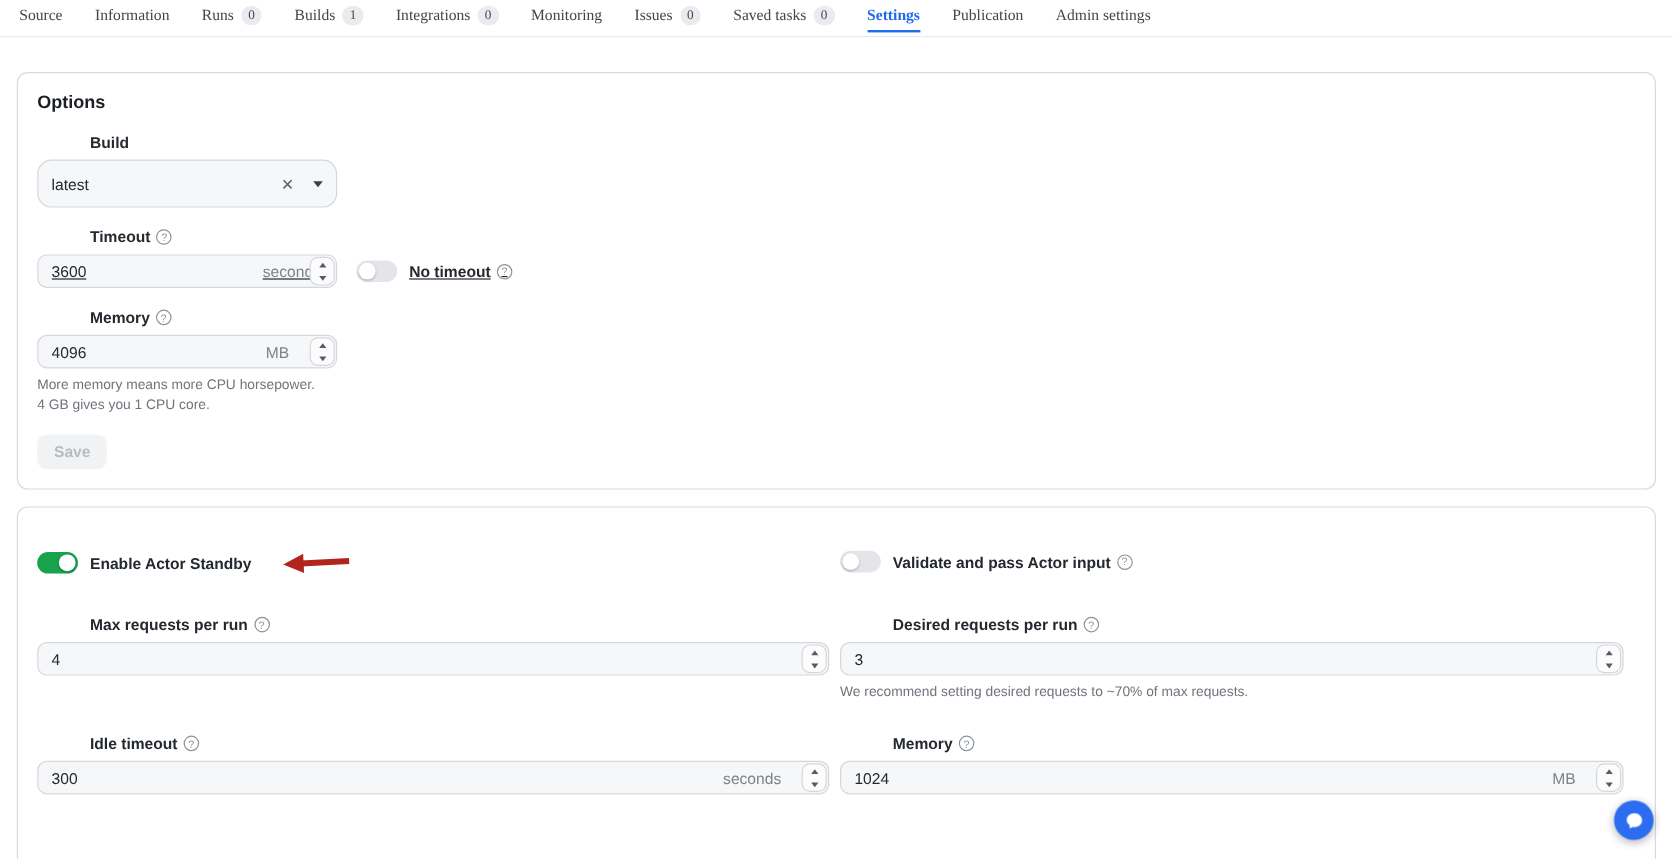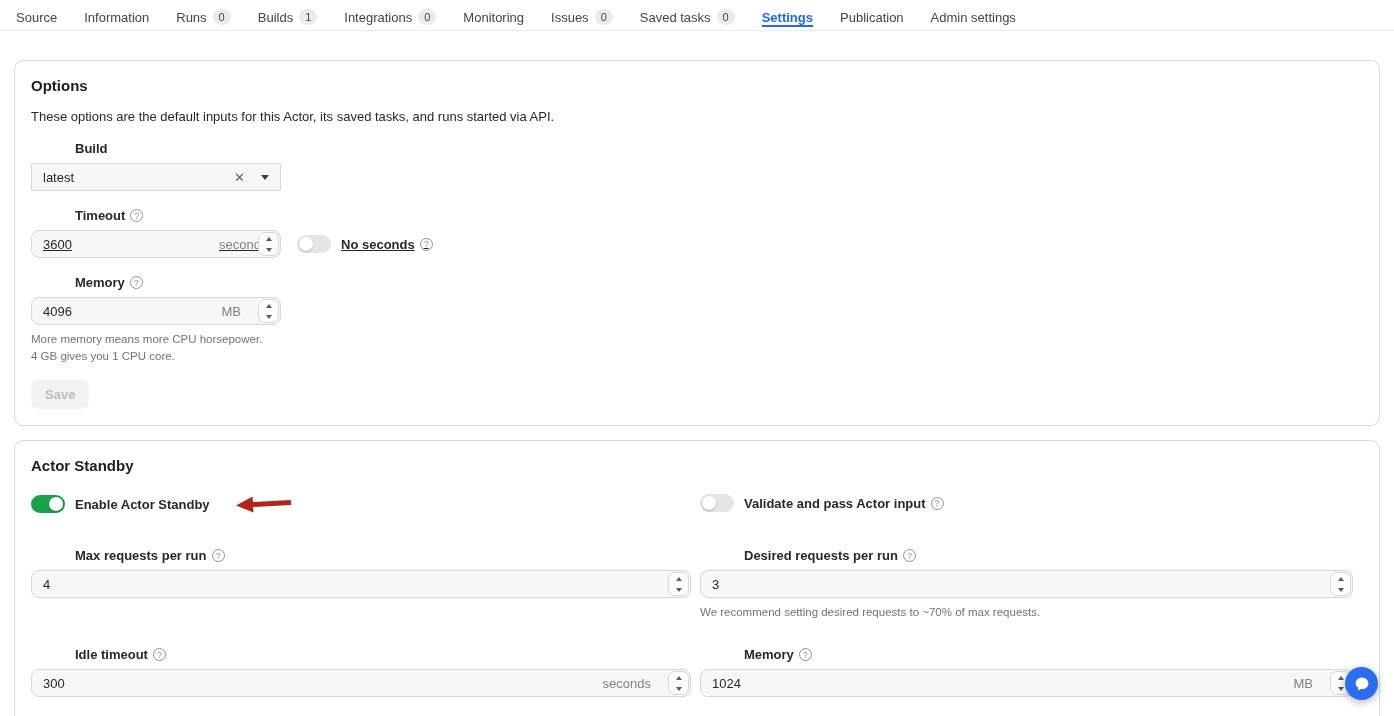--- a/index.html
+++ b/index.html
@@ -2,43 +2,43 @@
 <html style="--accent: #1f6bed; --toggle-on: #17a24b; --chat-blue: #2b6cf0;"><head>
 <meta charset="utf-8">
 <style>
   * { box-sizing: border-box; margin: 0; padding: 0; }
   html, body { width: 1394px; height: 716px; overflow: hidden; background: #fff; }
   body { font-family: "Liberation Sans", sans-serif; color: #24292f; font-size: 13px; }
 
   
   .tabbar { display: flex; align-items: center; gap: 27px; padding: 0 16px; height: 31px;
             border-bottom: 1px solid #e9ebee; }
-  .tab { display: flex; align-items: flex-end; gap: 6px; height: 22px; color: #41464d;
-         font-weight: 500; cursor: pointer; border-bottom: 2px solid transparent; margin-bottom: -1px; }
+  .tab { display: flex; align-items: flex-start; gap: 6px; height: 22px; color: #41464d;
+         font-weight: 500; cursor: pointer; border-bottom: 2px solid transparent; margin-bottom: -1px; font-family: Liberation Serif, serif; }
   .tab.active { color: var(--accent); border-bottom-color: var(--accent); font-weight: 600; }
   .badge { background: #e9ebee; color: #41464d; border-radius: 10px; font-size: 11px;
            line-height: 16px; padding: 0 6px; font-weight: 400; }
 
   
   .card { margin: 0 14px; border: 1px solid #d7dade; border-radius: 9px; background: #fff;
           padding: 16px; }
   .card1 { margin-top: 29px; }
   .card2 { margin-top: 14px; height: 400px; }
   .card-title { font-size: 15px; font-weight: 700; color: #1b1f24; }
   .card-desc { margin-top: 15px; color: #24292f; }
 
   .field-label { display: flex; align-items: center; gap: 5px; font-weight: 700; color: #24292f;
                  margin: 17px 0 7px; padding-left: 44px; }
   .qicon { display: inline-flex; align-items: center; justify-content: center; width: 13px; height: 13px;
            border: 1px solid #8d939b; border-radius: 50%; color: #8d939b; font-size: 9px; font-weight: 400;
            cursor: pointer; }
 
   
-  .select { display: flex; align-items: center; height: 28px; background: #f6f7f8;
-            border: 1px solid #d4d7dc; border-radius: 1px; padding: 0 11px; cursor: pointer; }
+  .select { display: flex; align-items: center; height: 40px; background: #f6f7f8;
+            border: 1px solid #d4d7dc; border-radius: 12px; padding: 0 11px; cursor: pointer; }
   .select .value { flex: 1; color: #24292f; }
   .clear-x { color: #5d646c; font-size: 13px; padding: 0 4px; cursor: pointer; }
   .caret { width: 0; height: 0; border-left: 4.5px solid transparent; border-right: 4.5px solid transparent;
            border-top: 5px solid #3c4148; margin-left: 12px; }
 
   
   .numwrap { position: relative; display: flex; align-items: center; height: 28px; background: #f6f7f8;
              border: 1px solid #d4d7dc; border-radius: 8px; padding: 0 11px; }
   .numwrap input { flex: 1; border: 0; background: transparent; font: inherit; color: #24292f; outline: none; }
   .unit { color: #7d838b; margin-right: 28px; }
@@ -122,21 +122,20 @@
   <div class="tab">
       <span>Publication</span>
     </div>
   <div class="tab">
       <span>Admin settings</span>
     </div>
 </nav>
 
 <section class="card card1">
   <h2 class="card-title">Options</h2>
-  <p class="card-desc">These options are the default inputs for this Actor, its saved tasks, and runs started via API.</p>
 
   <div class="field-label">
     <span>Build</span>
   </div>
   <div class="select" style="width:250px">
     <span class="value">latest</span>
     <span class="clear-x">✕</span>
     <span class="caret"></span>
   </div>
 
@@ -155,21 +154,21 @@
         <span class="step">
             <span class="tri-down"></span>
           </span>
       </span>
     </div>
     <div class="toggle-row">
       <span class="toggle">
           <span class="knob"></span>
         </span>
       <span class="toggle-label">
-        <span>No seconds</span>
+        <span>No timeout</span>
         <span class="qicon">?</span>
       </span>
     </div>
   </div>
 
   <div class="field-label">
     <span>Memory</span>
     <span class="qicon">?</span>
   </div>
   <div class="numwrap" style="width:250px">
@@ -186,21 +185,20 @@
   </div>
   <div class="helper">
     <div>More memory means more CPU horsepower.</div>
     <div>4 GB gives you 1 CPU core.</div>
   </div>
 
   <button class="btn-disabled">Save</button>
 </section>
 
 <section class="card card2">
-  <h2 class="card-title">Actor Standby</h2>
 
   <div class="cols standby-toggles">
     <div class="col-l">
       <div class="toggle-row">
         <span class="toggle on">
             <span class="knob"></span>
           </span>
         <span class="toggle-label">Enable Actor Standby</span>
         <svg class="arrow-annot" width="58" height="20" viewBox="0 0 58 20">
           <polygon points="2,10 19,2 19,18" fill="#b3241c"></polygon>

